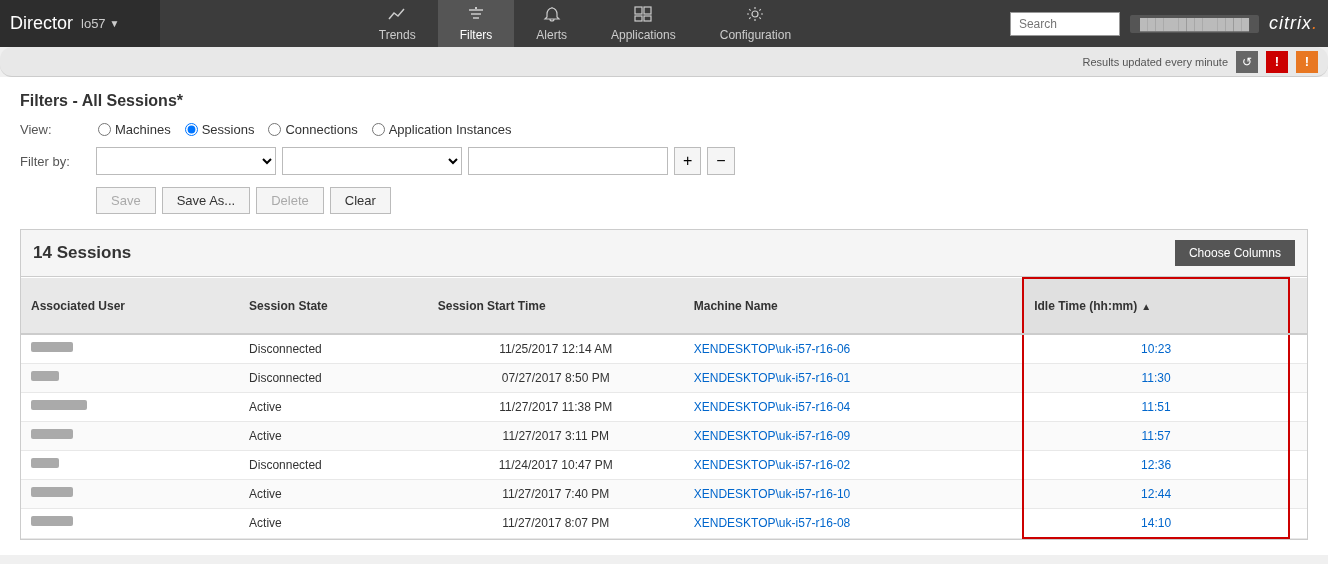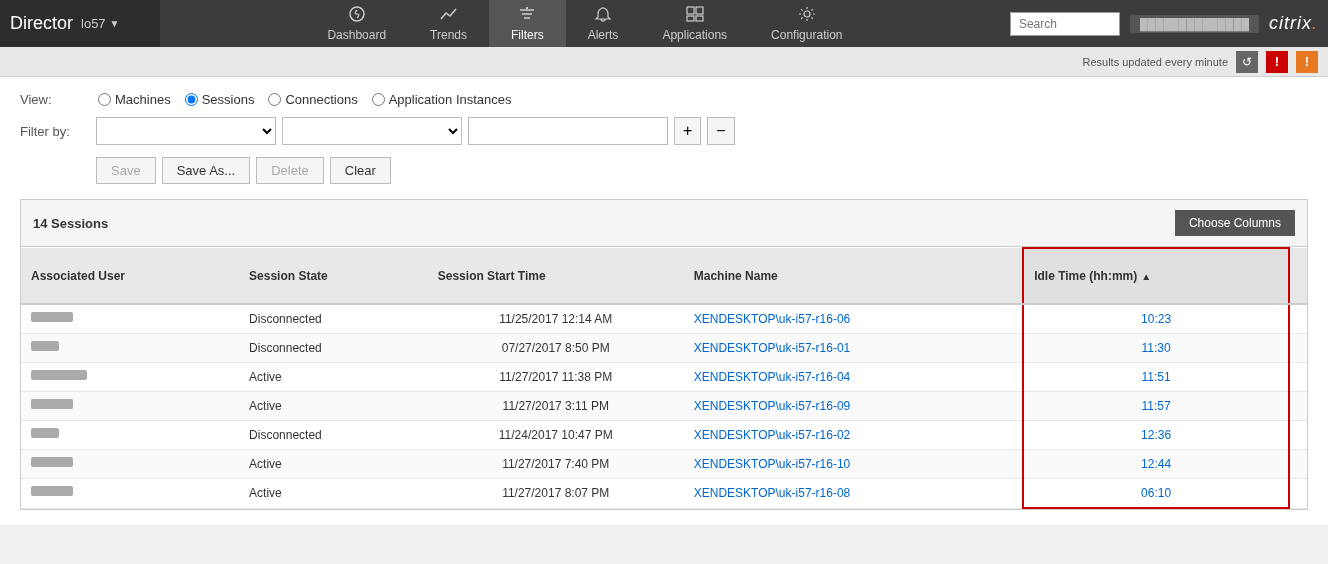--- a/index.html
+++ b/index.html
@@ -81,20 +81,21 @@
     
     .status-bar {
       background: #e8e8e8;
       height: 30px;
       display: flex;
       align-items: center;
       justify-content: flex-end;
       padding: 0 10px;
       border-bottom: 1px solid #ccc;
       gap: 8px;
+      border-radius: 12px;
     }
     .status-text {
       font-size: 11px;
       color: #555;
     }
     .status-refresh {
       background: #666;
       color: #fff;
       border: none;
       width: 22px;
@@ -236,21 +237,21 @@
     }
     .table-header-bar {
       display: flex;
       align-items: center;
       justify-content: space-between;
       padding: 10px 12px;
       background: #f5f5f5;
       border-bottom: 1px solid #ccc;
     }
     .table-session-count {
-      font-size: 13px;
+      font-size: 17px;
       font-weight: bold;
       color: #333;
       text-align: center;
     }
     .choose-columns-btn {
       background: #555;
       color: #fff;
       border: none;
       padding: 6px 14px;
       font-size: 12px;
@@ -306,29 +307,20 @@
 <body>
 
 <nav class="top-nav">
   <div class="nav-brand">
     <span class="nav-brand-title">Director</span>
     <span class="nav-brand-site">lo57</span>
     <span class="nav-brand-arrow">▼</span>
   </div>
 
   <div class="nav-items">
-    <div class="nav-item">
-      <span class="nav-item-icon">
-        <svg width="18" height="16" viewBox="0 0 18 16" fill="none">
-            <circle cx="9" cy="8" r="7" stroke="#ccc" stroke-width="1.5"></circle>
-            <path d="M9 4 C9 4 5 8 9 8 C13 8 9 12 9 12" stroke="#ccc" stroke-width="1.2"></path>
-          </svg>
-      </span>
-      <span>Dashboard</span>
-    </div>
     <div class="nav-item">
       <span class="nav-item-icon">
         <svg width="18" height="16" viewBox="0 0 18 16" fill="none">
             <polyline points="1,13 6,7 10,10 16,3" stroke="#ccc" stroke-width="1.5" fill="none"></polyline>
           </svg>
       </span>
       <span>Trends</span>
     </div>
     <div class="nav-item active">
       <span class="nav-item-icon">
@@ -387,20 +379,21 @@
 
 <div class="status-bar">
   <span class="status-text">Results updated every minute</span>
   <button class="status-refresh">↺</button>
   <div class="status-alert-red">!</div>
   <div class="status-alert-orange">!</div>
 </div>
 
 <div class="main-content">
 
+  <div class="page-title">Filters - All Sessions*</div>
 
   <div class="filter-row">
     <span class="filter-label">View:</span>
     <div class="radio-group">
       <label class="radio-item">
         <input type="radio" name="view" value="machines" style="">
         <span>Machines</span>
       </label>
       <label class="radio-item">
         <input type="radio" name="view" value="sessions" checked="" style="">
@@ -575,20 +568,20 @@
       <td style="text-align:center;">11/27/2017 8:07 PM</td>
       <td>
         <a class="machine-link">XENDESKTOP\uk-i57-r16-08</a>
       </td>
       <td style="
         color:#0066cc;
         text-align:center;
         border-left:2px solid #cc0000;
         border-right:2px solid #cc0000;
         border-bottom:2px solid #cc0000;
-      ">06:10</td>
+      ">14:10</td>
       <td style="padding:0; width:18px;"></td>
     </tr>
           </tbody>
       </table>
     </div>
   </div>
 </div>
 
 </body></html>

